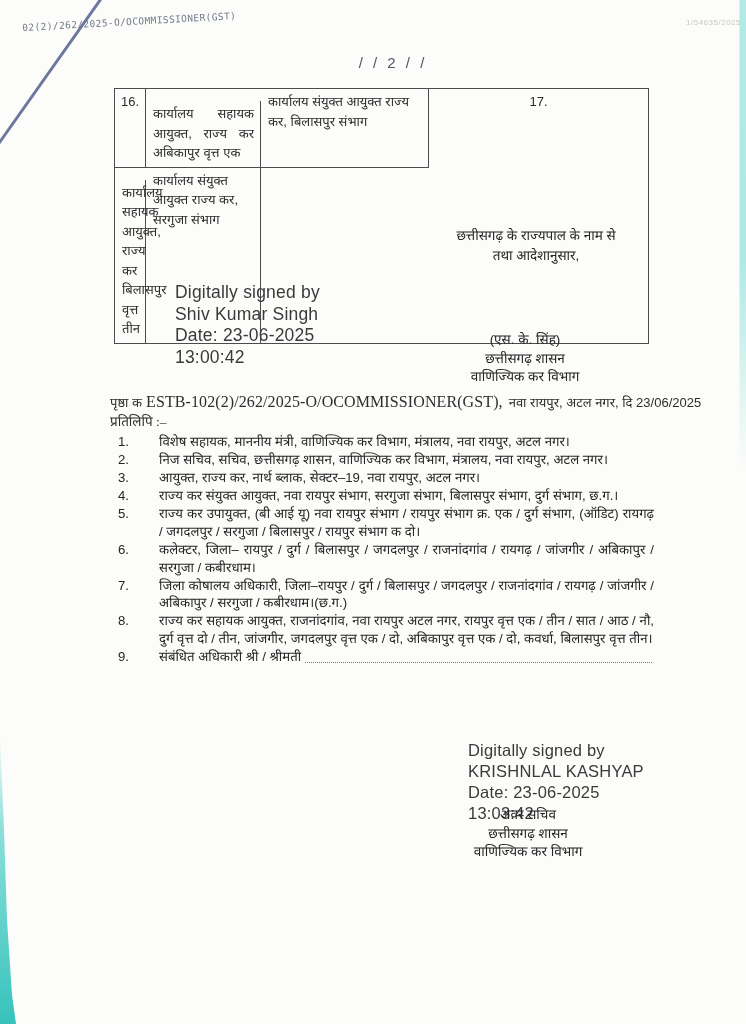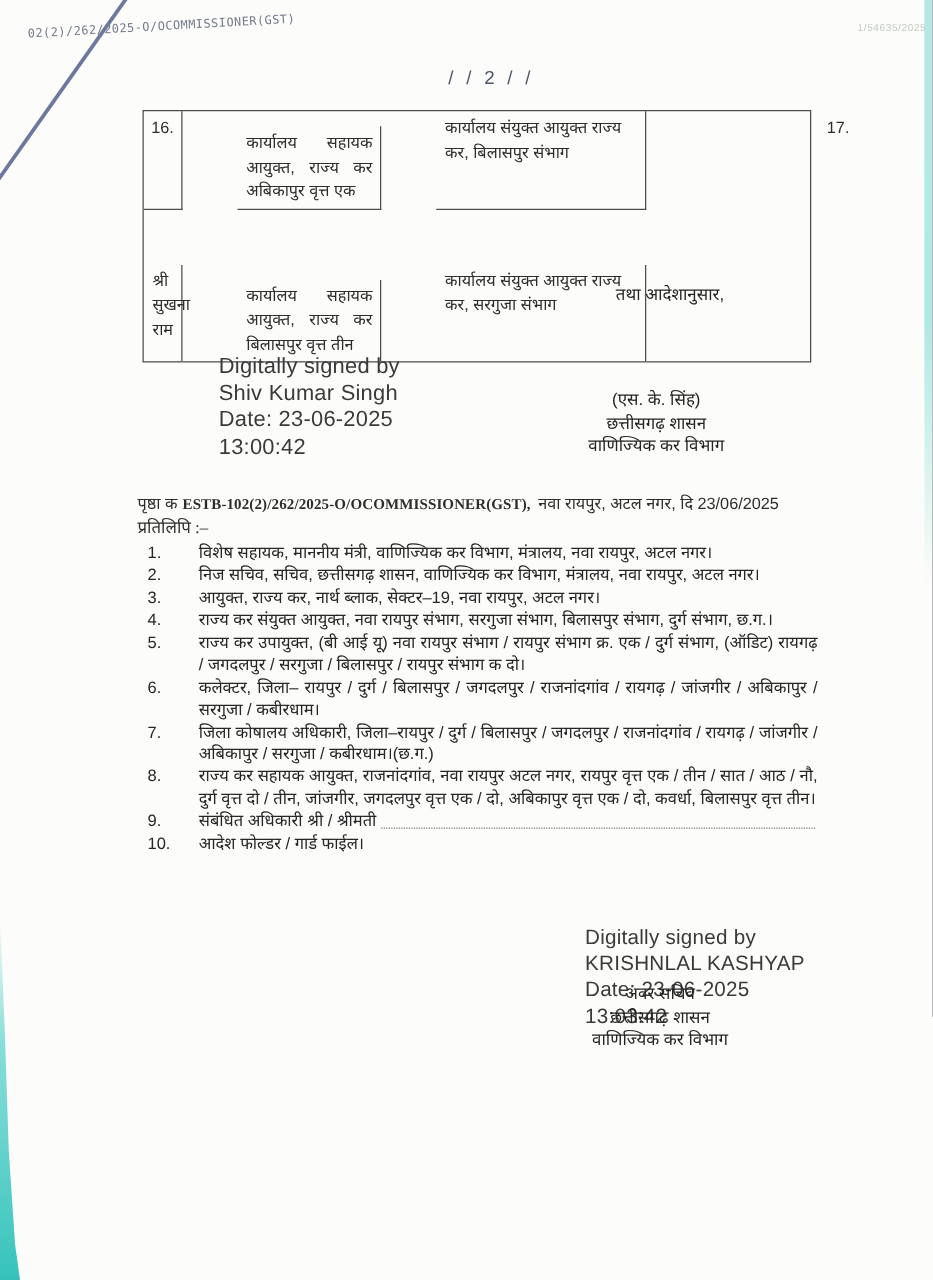--- a/index.html
+++ b/index.html
@@ -24,21 +24,21 @@
   }
   .page-number{
     position:absolute;left:318px;top:54px;width:150px;text-align:center;
     font-size:15px;color:#4d5566;letter-spacing:3px;white-space:nowrap;
   }
   
   .transfer-table{
     position:absolute;left:114px;top:88px;width:533px;
     border:1.5px solid #4c4c4c;border-bottom-width:1.4px;
     display:grid;grid-template-columns:31px 115px 168px 219px;
-    font-size:13px;line-height:1.5;gap:44px;
+    font-size:13px;line-height:1.5;
   }
   .transfer-table .cell{
     border-right:1.3px solid #4c4c4c;border-bottom:1.3px solid #4c4c4c;
     padding:3px 6px 4px 7px;box-sizing:border-box;
   }
   .transfer-table .cell:nth-child(4n){border-right:none;}
   .transfer-table .row1{min-height:64px;}
   .transfer-table .row2{min-height:61px;border-bottom:none;}
   .transfer-table .sno{text-align:center;padding-left:2px;padding-right:2px;}
   .transfer-table .just{text-align:justify;margin-top:12px;}
@@ -53,31 +53,32 @@
     font-family:"Liberation Sans","DejaVu Sans",sans-serif;letter-spacing:.2px;
     white-space:nowrap;
     margin-top:15px;
   }
   .digsig-1{left:175px;top:267px;}
   .digsig-2{left:468px;top:725px;font-size:16.5px;line-height:21px;}
   
   .signatory{
     position:absolute;text-align:center;font-size:13.5px;line-height:18.5px;
     color:#242424;
+    margin-top:20px;
   }
   .signatory-1{left:420px;top:311px;width:210px;}
   .signatory-2{left:428px;top:786px;width:200px;}
   
   .endorse-line{
     position:absolute;left:110px;top:393px;width:542px;white-space:nowrap;
     font-size:13px;
   }
   .endorse-line .ref-bold{
     font-family:"Liberation Serif","DejaVu Serif",serif;
-    font-weight:bold;font-size:12px;letter-spacing:.1px;padding:0 6px 0 4px;
+    font-weight:normal;font-size:16px;letter-spacing:.1px;padding:0 6px 0 4px;
   }
   .copy-label{position:absolute;left:110px;top:412px;font-size:13.5px;font-family:Liberation Serif, serif;}
   
   .copies{
     position:absolute;left:110px;top:433px;width:544px;
     font-size:13.2px;line-height:17.6px;color:#262626;
   }
   .copy-item{display:flex;margin-bottom:.5px;}
   .copy-item .no{flex:0 0 49px;padding-left:8px;box-sizing:border-box;}
   .copy-item .txt{flex:1 1 auto;text-align:justify;}
@@ -111,26 +112,26 @@
 
   <div class="ref-header">02(2)/262/2025-O/OCOMMISSIONER(GST)</div>
   <div class="corner-note">1/54635/2025</div>
   <div class="page-number">/ / 2 / /</div>
 
   <div class="transfer-table">
     <div class="cell row1 sno">16.</div>
     <div class="cell row1 just">कार्यालय सहायक आयुक्त, राज्य कर अबिकापुर वृत्त एक</div>
     <div class="cell row1">कार्यालय संयुक्त आयुक्त राज्य कर, बिलासपुर संभाग</div>
     <div class="cell row2 sno">17.</div>
-    <div class="cell row2">श्री सुखना राम</div>
     <div class="cell row2 just">कार्यालय सहायक आयुक्त, राज्य कर बिलासपुर वृत्त तीन</div>
     <div class="cell row2">कार्यालय संयुक्त आयुक्त राज्य कर, सरगुजा संभाग</div>
   </div>
 
   <div class="order-block">
+    <div>छत्तीसगढ़ के राज्यपाल के नाम से</div>
     <div>तथा आदेशानुसार,</div>
   </div>
 
   <div class="digsig digsig-1">
     <div>Digitally signed by</div>
     <div>Shiv Kumar Singh</div>
     <div>Date: 23-06-2025</div>
     <div>13:00:42</div>
   </div>
 
@@ -176,24 +177,20 @@
     </div>
     <div class="copy-item">
       <span class="no">8.</span>
       <span class="txt">राज्य कर सहायक आयुक्त, राजनांदगांव, नवा रायपुर अटल नगर, रायपुर वृत्त एक / तीन / सात / आठ / नौ, दुर्ग वृत्त दो / तीन, जांजगीर, जगदलपुर वृत्त एक / दो, अबिकापुर वृत्त एक / दो, कवर्धा, बिलासपुर वृत्त तीन।</span>
     </div>
     <div class="copy-item">
       <span class="no">9.</span>
       <span class="txt" style="flex:0 0 auto;">संबंधित अधिकारी श्री / श्रीमती</span>
       <span class="leader"></span>
     </div>
-    <div class="copy-item">
-      <span class="no">10.</span>
-      <span class="txt">आदेश फोल्डर / गार्ड फाईल।</span>
-    </div>
   </div>
 
   <div class="digsig digsig-2">
     <div>Digitally signed by</div>
     <div>KRISHNLAL KASHYAP</div>
     <div>Date: 23-06-2025</div>
     <div>13:03:42</div>
   </div>
 
   <div class="signatory signatory-2">

